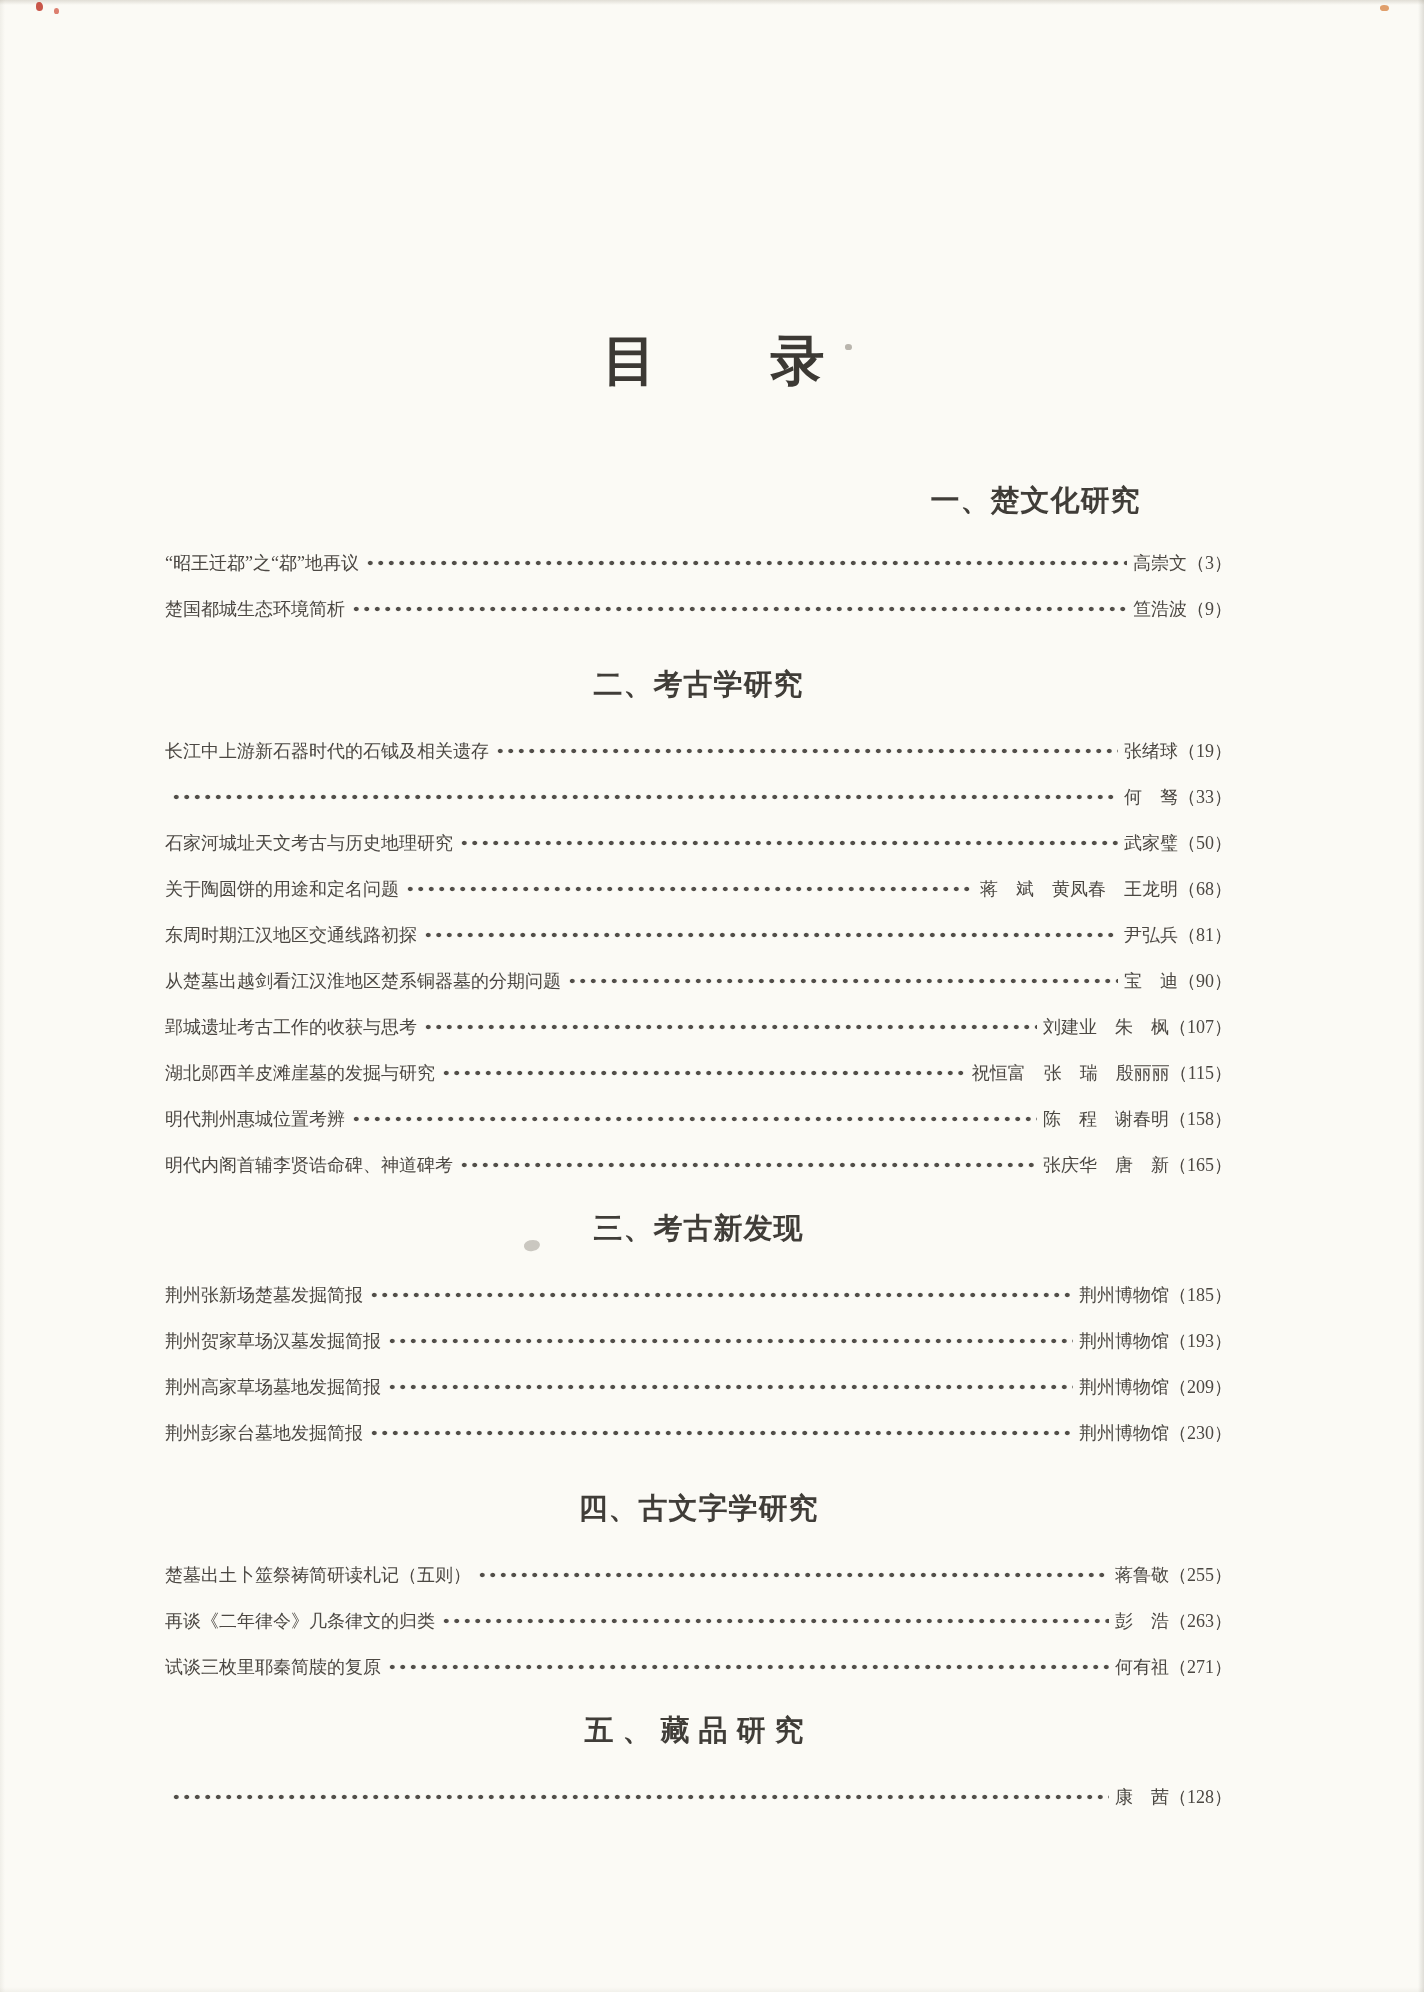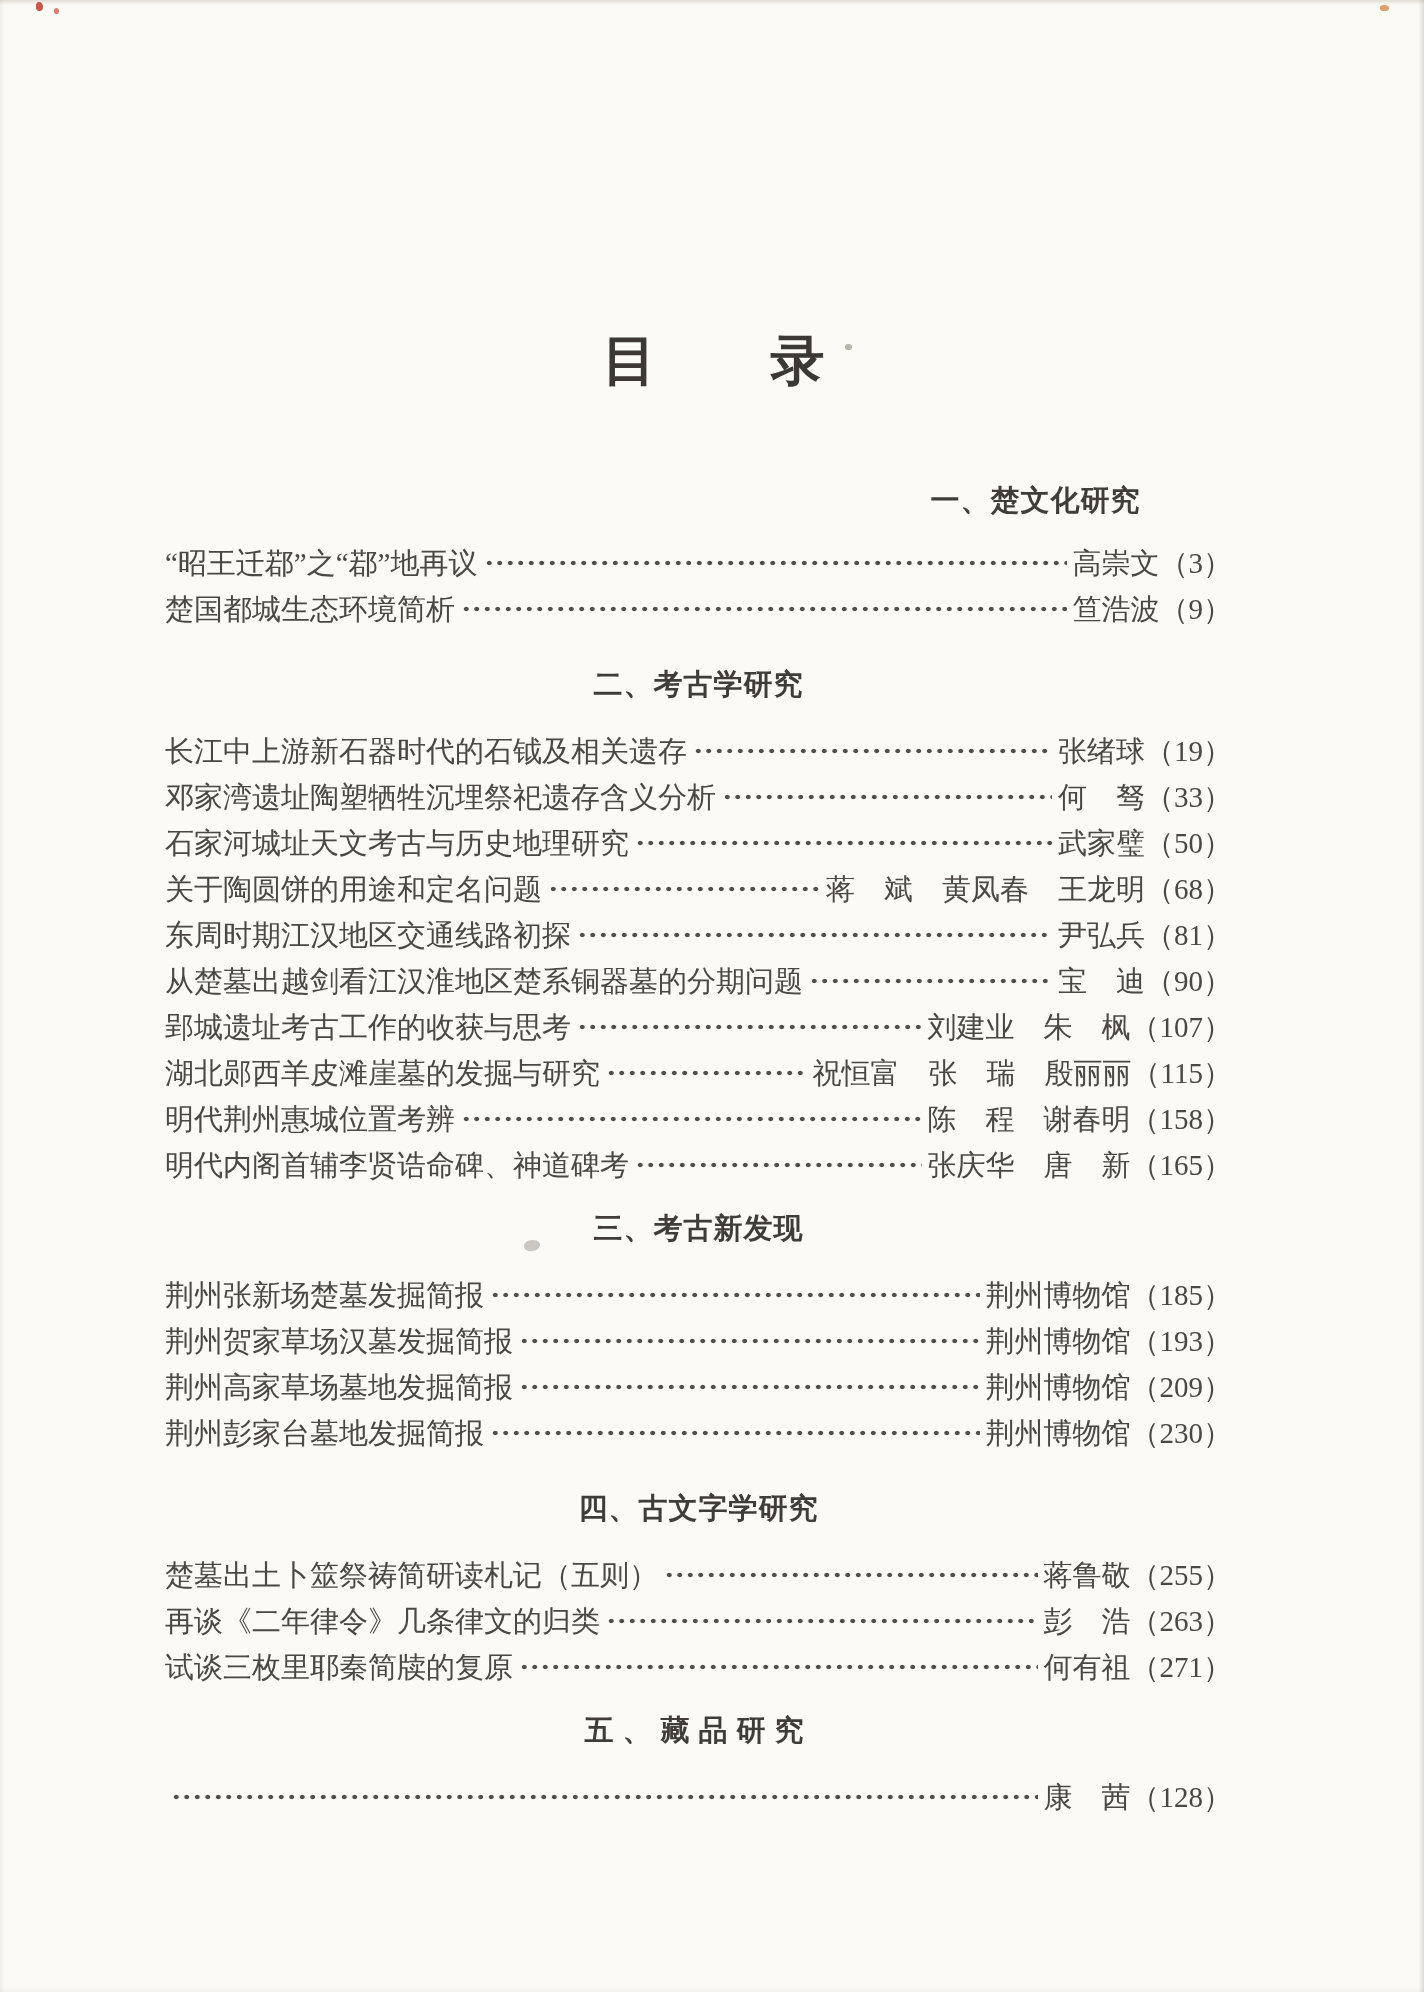--- a/index.html
+++ b/index.html
@@ -44,21 +44,21 @@
   }
   .section-heading.spaced { letter-spacing: 9px; }
   .toc-section:nth-of-type(1) .section-heading { margin-top: 96px; margin-bottom: 22px; text-align: right; }
   .toc-section:nth-of-type(3) .section-heading { margin-top: 22px; font-family: Liberation Serif, serif; }
   .toc-section:nth-of-type(5) .section-heading { margin-top: 22px; }
   .toc-entry {
     display: flex;
     align-items: center;
     line-height: 46px;
     height: 46px;
-    font-size: 29px;
+    font-size: 18px;
     white-space: nowrap;
   }
   .entry-title { flex: 0 0 auto; }
   .leader {
     flex: 1 1 auto;
     align-self: stretch;
     margin: 0 6px 0 4px;
     background-image: radial-gradient(circle, #524e49 2px, rgba(82,78,73,0) 2.6px);
     background-size: 10.5px 46px;
     background-position: 2px center;
@@ -109,21 +109,20 @@
     <h2 class="section-heading">二、考古学研究</h2>
     <div class="section-entries">
   <div class="toc-entry">
     <span class="entry-title">长江中上游新石器时代的石钺及相关遗存</span>
     <span class="leader"></span>
     <span class="entry-authors">张绪球</span>
     <span class="entry-page">（19）</span>
   </div>
 
   <div class="toc-entry">
-    <span class="entry-title">邓家湾遗址陶塑牺牲沉埋祭祀遗存含义分析</span>
     <span class="leader"></span>
     <span class="entry-authors">何　驽</span>
     <span class="entry-page">（33）</span>
   </div>
 
   <div class="toc-entry">
     <span class="entry-title">石家河城址天文考古与历史地理研究</span>
     <span class="leader"></span>
     <span class="entry-authors">武家璧</span>
     <span class="entry-page">（50）</span>

